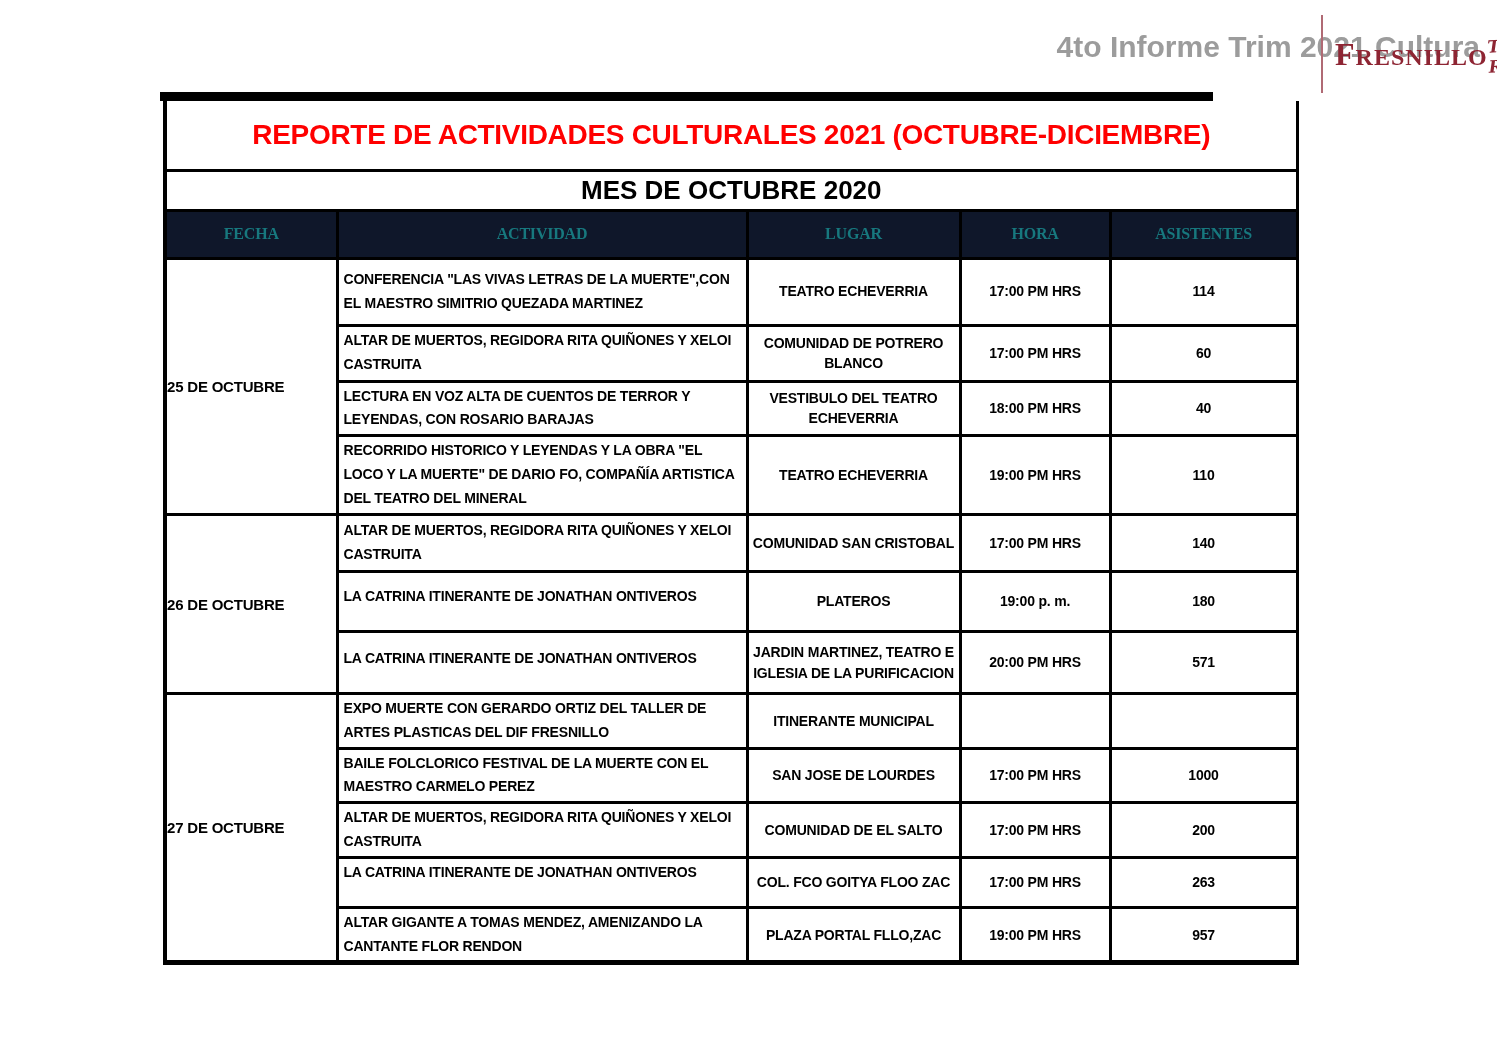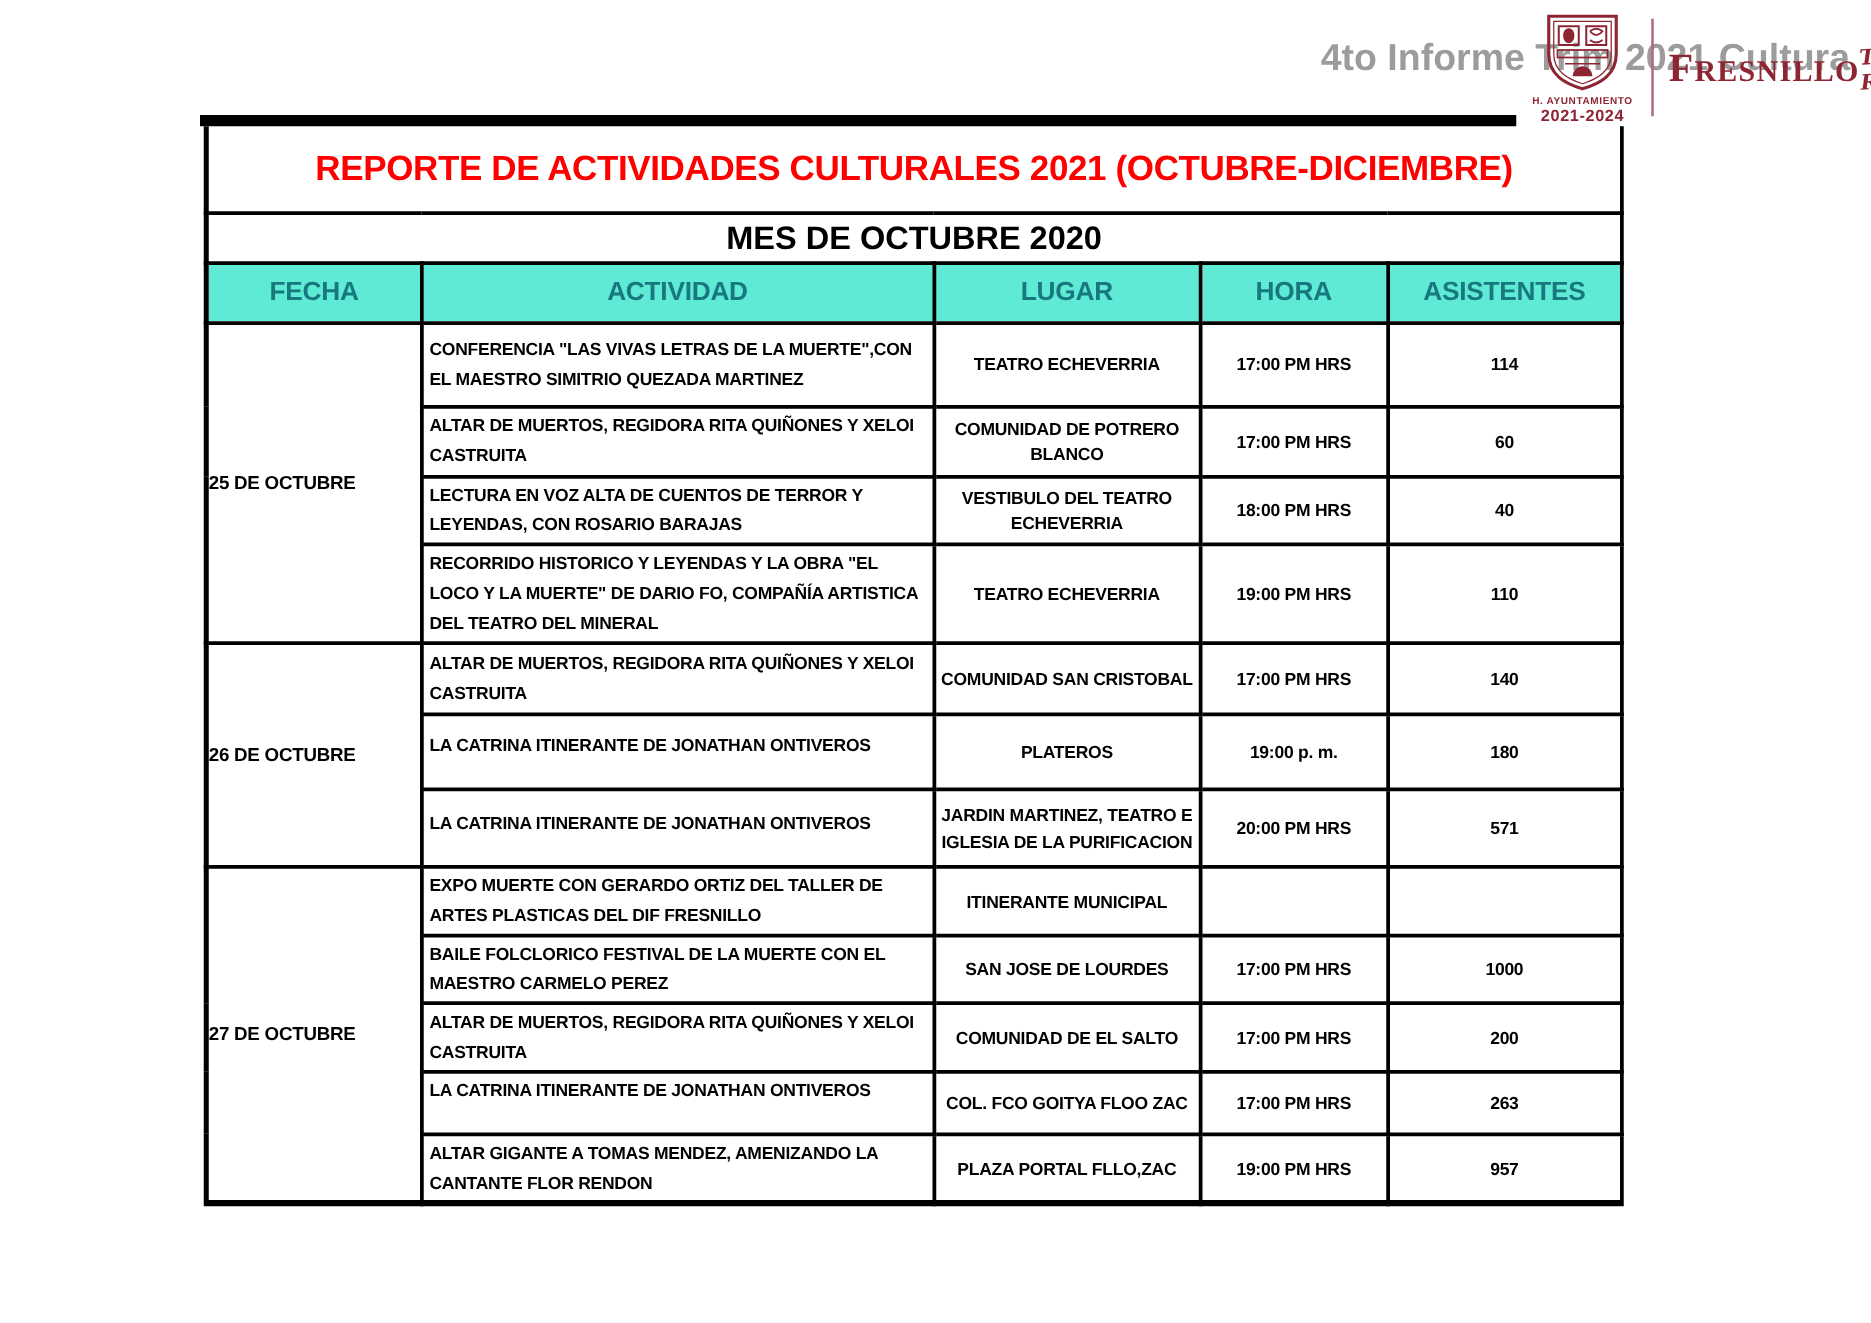--- a/index.html
+++ b/index.html
@@ -47,22 +47,22 @@
   table.report td, table.report th { border: 3px solid #000; overflow: hidden; }
   tr.row-title td { border-top: none; }
 
   td.t-title {
     color: #ff0000; font-weight: bold; font-size: 28px; text-align: center;
     letter-spacing: -0.3px;
   }
   td.t-month { color: #000; font-weight: bold; font-size: 26px; text-align: center; }
 
   tr.row-head th {
-    color: #17787e; font-weight: bold; font-size: 21px; text-align: center;
-    background: #5eead4; letter-spacing: -0.2px;
+    color: #17787e; font-weight: bold; font-size: 16px; text-align: center;
+    background: #0f172a; letter-spacing: -0.2px; font-family: Liberation Serif, serif;
   }
 
   td.c-date {
     vertical-align: middle;
     font-weight: bold; font-size: 15px; letter-spacing: -0.2px;
   }
   td.c-act {
     text-align: left; vertical-align: middle; padding: 2px 5px;
     font-weight: bold; font-size: 14px; line-height: 1.7; letter-spacing: -0.2px;
   }
@@ -71,35 +71,20 @@
     text-align: center; vertical-align: middle; padding: 1px 3px;
     font-weight: bold; font-size: 14px; line-height: 1.45; letter-spacing: -0.2px;
   }
 </style>
 </head>
 <body>
 
 <div class="page-title">4to Informe Trim 2021 Cultura</div>
 
 <div class="logo-cluster">
-  <div class="seal-block">
-    <svg width="66" height="66" viewBox="0 0 64 66">
-      <path d="M5 4 h54 v30 c0 17 -13 24 -27 28 C18 58 5 51 5 34 Z" fill="none" stroke="#8e2533" stroke-width="2.5"></path>
-      <path d="M9 8 h46 v26 c0 14 -11 20 -23 24 C20 54 9 48 9 34 Z" fill="none" stroke="#8e2533" stroke-width="1"></path>
-      <rect x="13" y="12" width="16" height="15" fill="none" stroke="#8e2533" stroke-width="1.6"></rect>
-      <ellipse cx="21" cy="19.5" rx="4.5" ry="6" fill="#8e2533"></ellipse>
-      <rect x="35" y="12" width="16" height="15" fill="none" stroke="#8e2533" stroke-width="1.6"></rect>
-      <path d="M38 16 q5 -4 10 0 q-5 6 -10 0 M38 23 q5 4 10 0" fill="none" stroke="#8e2533" stroke-width="1.4"></path>
-      <rect x="12" y="31" width="40" height="6" fill="none" stroke="#8e2533" stroke-width="1.4"></rect>
-      <path d="M24 52 a8 8 0 0 1 16 0 Z" fill="#8e2533"></path>
-      <path d="M18 42 h28" stroke="#8e2533" stroke-width="1.2"></path>
-    </svg>
-    <div class="seal-caption-1">H. AYUNTAMIENTO</div>
-    <div class="seal-caption-2">2021-2024</div>
-  </div>
 
   <div class="logo-divider"></div>
 
   <div class="brand-block">
     <svg width="116" height="46" viewBox="0 0 116 46">
       <path d="M10 14 Q45 -6 80 10 L106 14" fill="none" stroke="#8e2533" stroke-width="1.2"></path>
       <rect x="6" y="14" width="40" height="5" fill="#8e2533"></rect>
       <rect x="6" y="19" width="5" height="17" fill="#8e2533"></rect>
       <rect x="17" y="19" width="5" height="17" fill="#8e2533"></rect>
       <rect x="28" y="19" width="5" height="17" fill="#8e2533"></rect>

